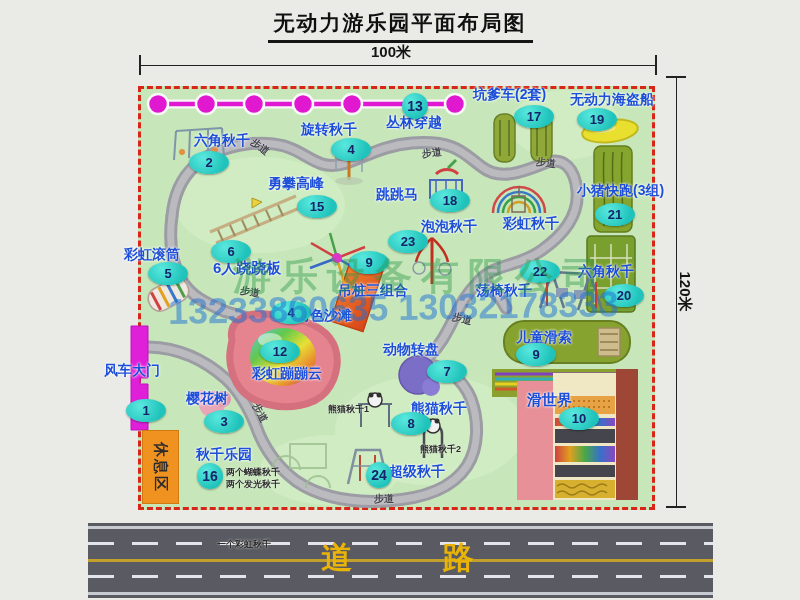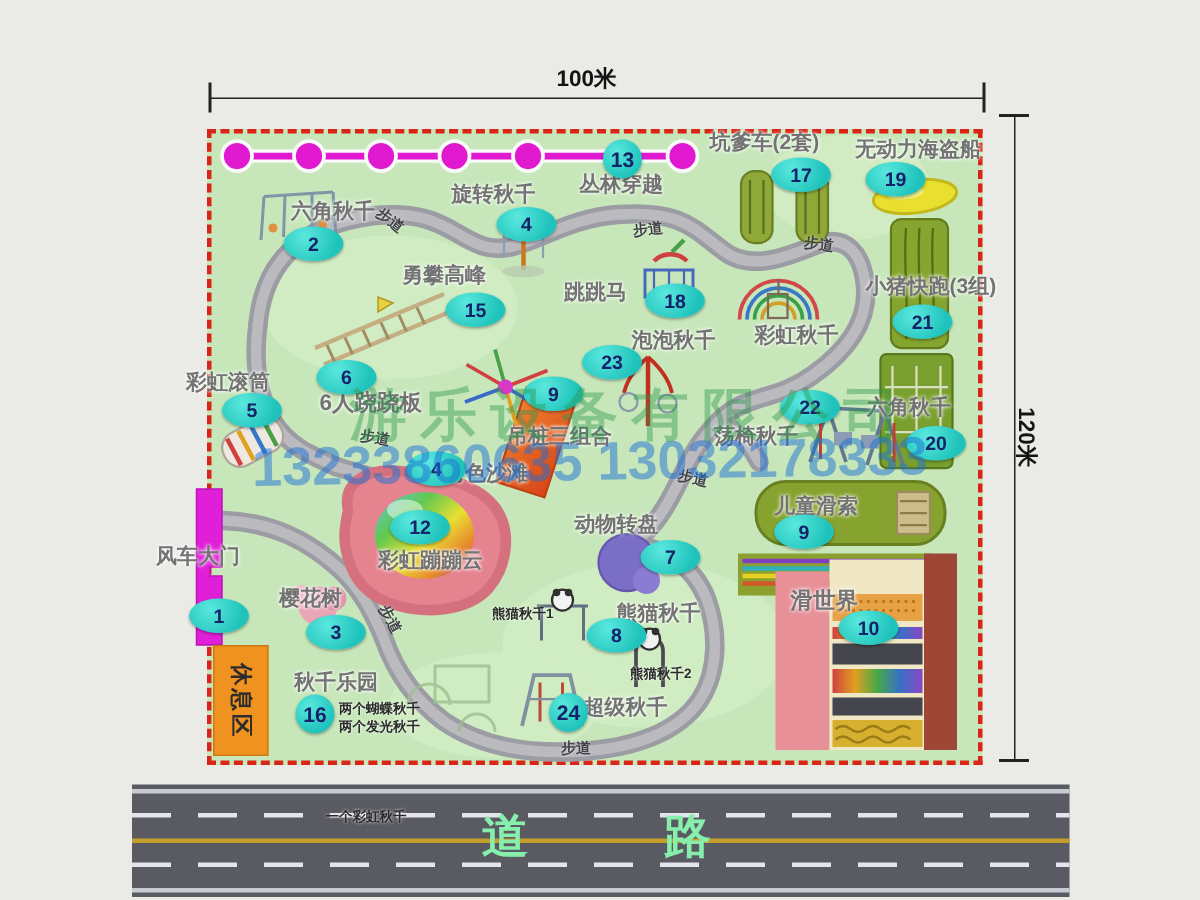--- a/index.html
+++ b/index.html
@@ -1,21 +1,21 @@
 <!DOCTYPE html>
 <html><head>
 <meta charset="utf-8">
 <style>
   html,body{margin:0;padding:0;}
   #stage{position:relative;width:800px;height:600px;background:#eaeae7;overflow:hidden;
          font-family:"Liberation Sans",sans-serif;}
   #map-area{position:absolute;left:138px;top:86px;width:517px;height:424px;
             background:#c7e7ba;border:3px dashed #d92418;box-sizing:border-box;z-index:1;}
   #shape-layer{position:absolute;left:0;top:0;width:800px;height:600px;z-index:2;pointer-events:none;}
-  .lbl{position:absolute;z-index:4;font-weight:bold;font-size:14px;color:#737373;white-space:nowrap;
+  .lbl{position:absolute;z-index:4;font-weight:bold;font-size:14px;color:#1d4ed8;white-space:nowrap;
        text-shadow:0 0 3px rgba(255,255,255,.95),0 0 2px rgba(255,255,255,.9);}
   .lbl.big{font-size:15px;}
   .tiny{position:absolute;z-index:4;font-weight:bold;font-size:9px;color:#2a2a2a;white-space:nowrap;
         text-shadow:0 0 2px rgba(255,255,255,.9);}
   .sd{position:absolute;z-index:4;font-weight:bold;font-size:10px;color:#42424a;white-space:nowrap;
       text-shadow:0 0 2px rgba(255,255,255,.6);}
   .marker{position:absolute;z-index:5;width:40px;height:23px;border-radius:50%;
           background:radial-gradient(circle at 35% 30%,#5ae8de,#1fc3bb 72%);
           color:#15246a;font-weight:bold;font-size:13px;line-height:23px;text-align:center;
           box-shadow:0 1px 2px rgba(0,0,0,.35);}
@@ -33,27 +33,30 @@
   #wm-company{position:absolute;left:233px;top:251px;z-index:7;font-size:38px;font-weight:bold;
              letter-spacing:9px;color:rgba(42,150,72,.42);white-space:nowrap;pointer-events:none;}
   #wm-phone{position:absolute;left:168px;top:287px;z-index:7;font-size:36px;font-weight:bold;
              color:rgba(28,112,212,.5);white-space:nowrap;transform:rotate(-1deg);pointer-events:none;}
   #road{position:absolute;left:88px;top:523px;width:625px;height:75px;background:#5a5a62;z-index:1;}
   #road .edge{position:absolute;left:0;width:100%;height:3px;background:#c9cbd3;}
   #road .dash{position:absolute;left:0;width:100%;height:3px;
               background:repeating-linear-gradient(90deg,#e4e4ec 0 26px,rgba(0,0,0,0) 26px 44px);}
   #road .yellow{position:absolute;left:0;width:100%;height:3px;background:#c3a02c;}
   #road-label{position:absolute;left:0;top:14px;width:100%;text-align:center;font-size:31px;
-              font-weight:bold;color:#86efac;word-spacing:70px;letter-spacing:6px;}
+              font-weight:bold;color:#eab308;word-spacing:70px;letter-spacing:6px;}
 </style>
 </head>
 <body>
 
 <div id="stage">
 
+  <div id="page-title">
+    <span>无动力游乐园平面布局图</span>
+  </div>
 
   <div class="dimline" style="left:140px;top:65px;width:516px;border-top:1.5px solid #222;"></div>
   <div class="dimline" style="left:139px;top:55px;width:1.5px;height:20px;background:#222;"></div>
   <div class="dimline" style="left:655px;top:55px;width:1.5px;height:20px;background:#222;"></div>
   <div class="dimtext" style="left:371px;top:43px;">100米</div>
 
   <div class="dimline" style="left:676px;top:77px;height:430px;border-left:1.5px solid #222;"></div>
   <div class="dimline" style="left:666px;top:76px;width:20px;height:1.5px;background:#222;"></div>
   <div class="dimline" style="left:666px;top:506px;width:20px;height:1.5px;background:#222;"></div>
   <div class="dimtext" style="left:664px;top:282px;transform:rotate(90deg);">120米</div>

